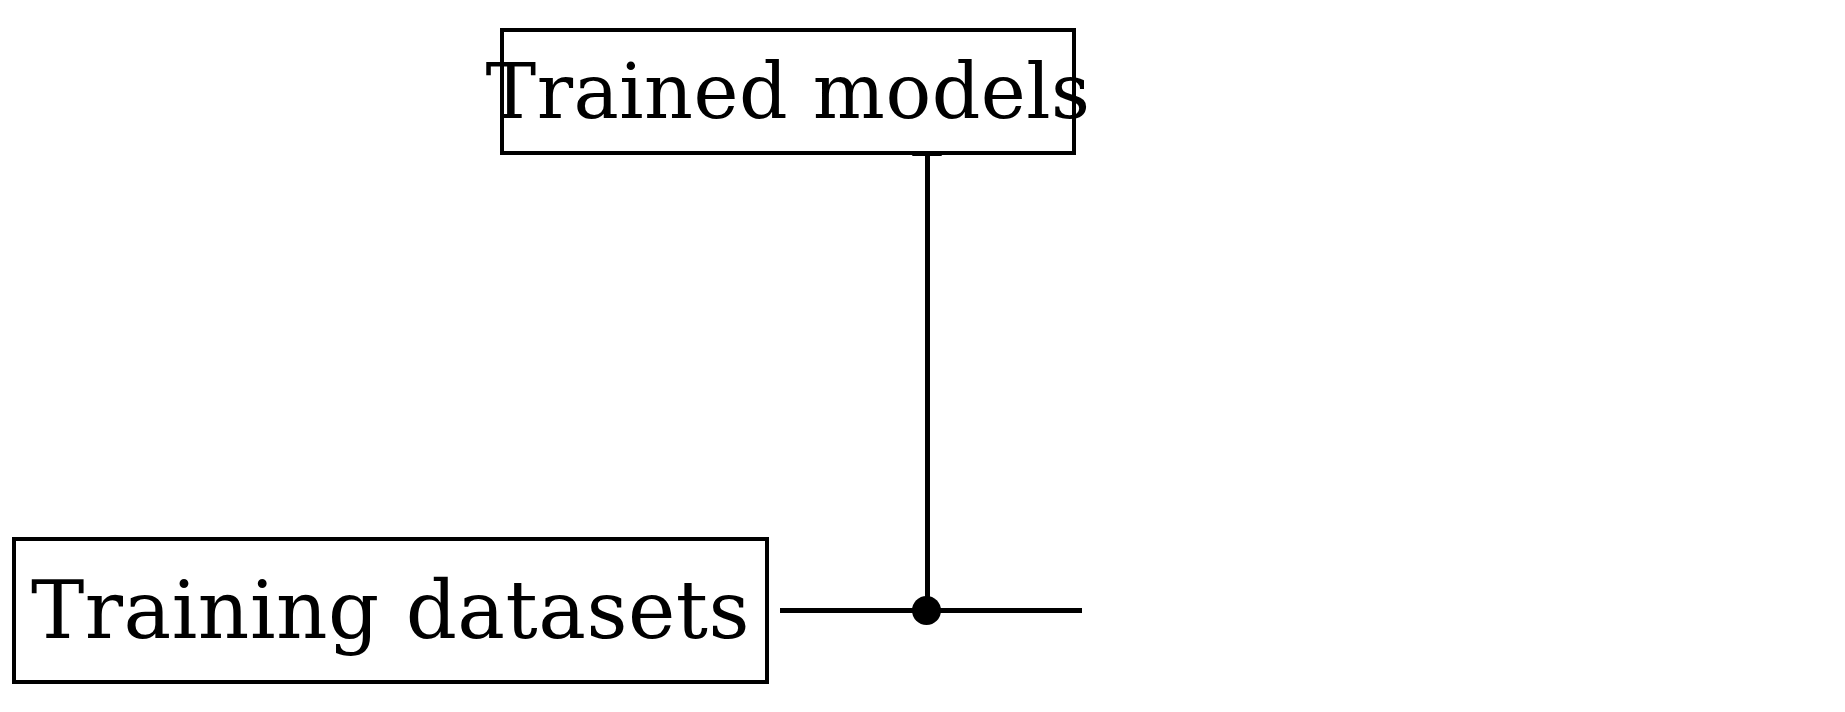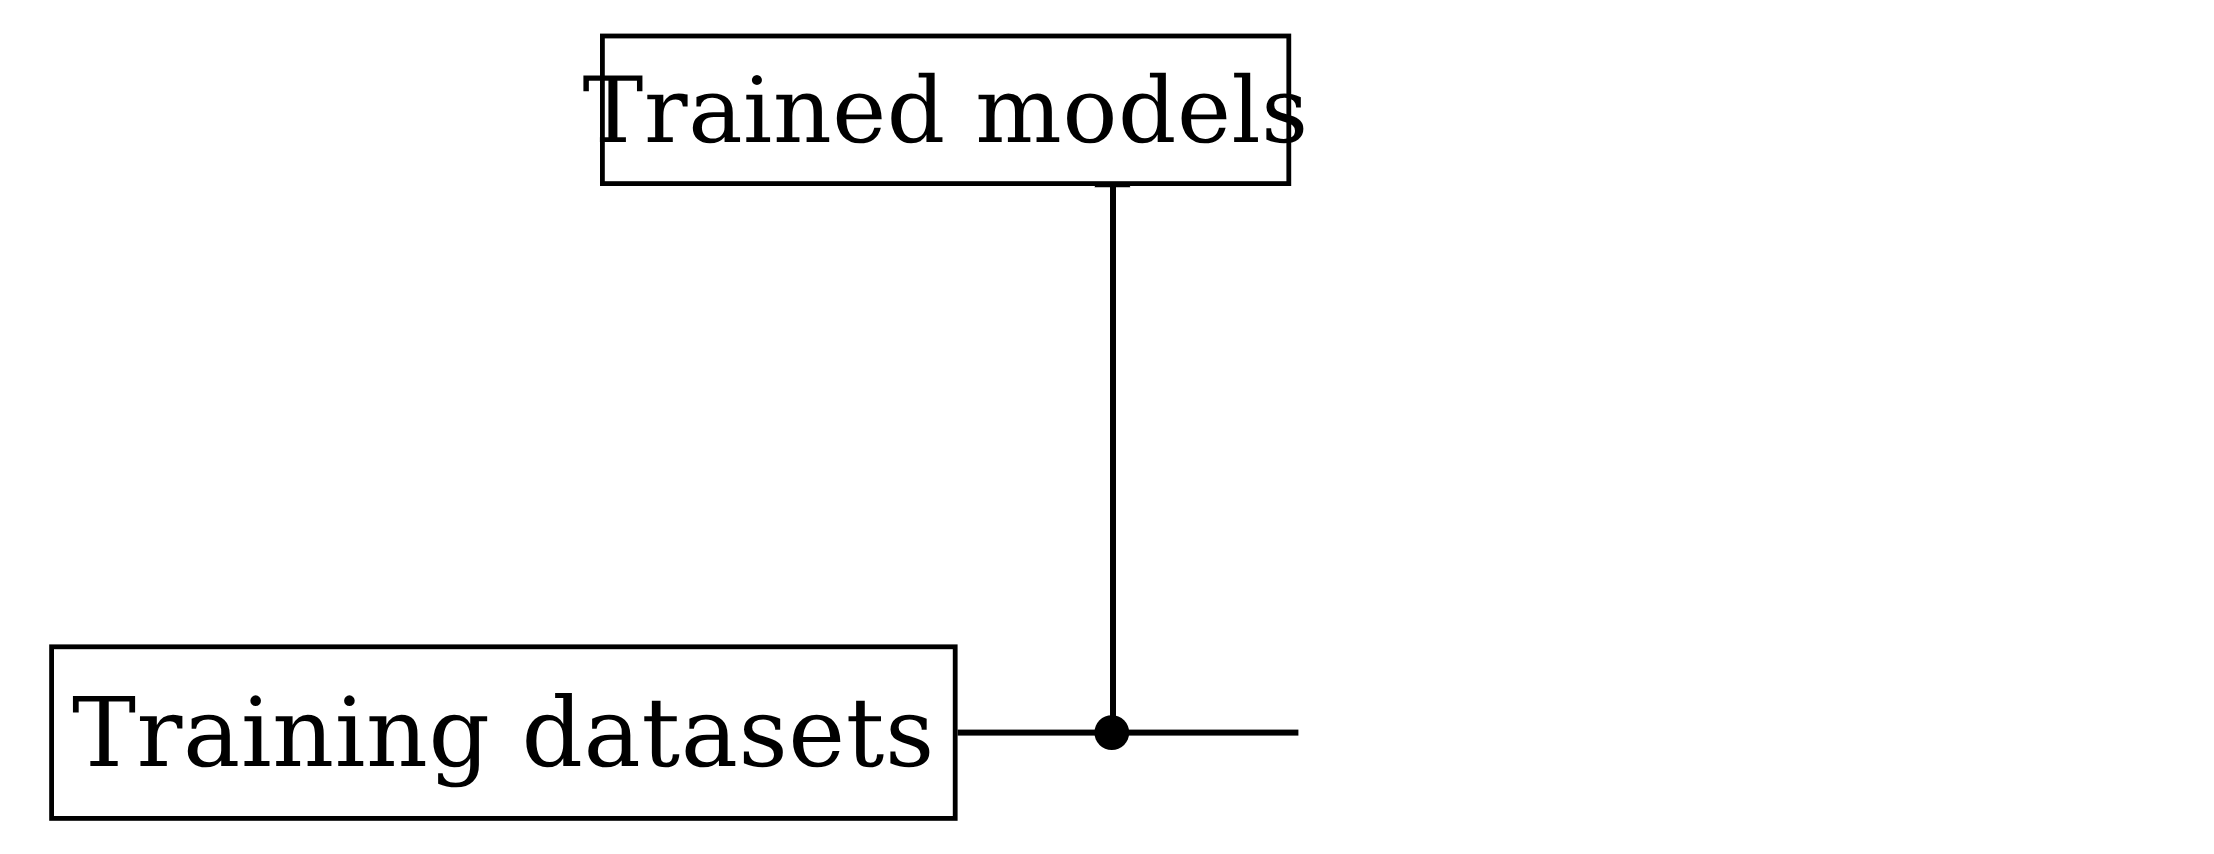--- a/index.html
+++ b/index.html
@@ -41,21 +41,21 @@
     left: 500px;
     top: 28px;
     width: 576px;
     height: 127px;
   }
   #node-trained-models .node-label {
     font-size: 76px;
   }
   
   #node-training-datasets {
-    left: 41px;
+    left: 12px;
     top: 537px;
     width: 757px;
     height: 147px;
   }
   #node-training-datasets .node-label {
     font-size: 80px;
   }
   
   #node-word-embedding {
     left: 1078px;

